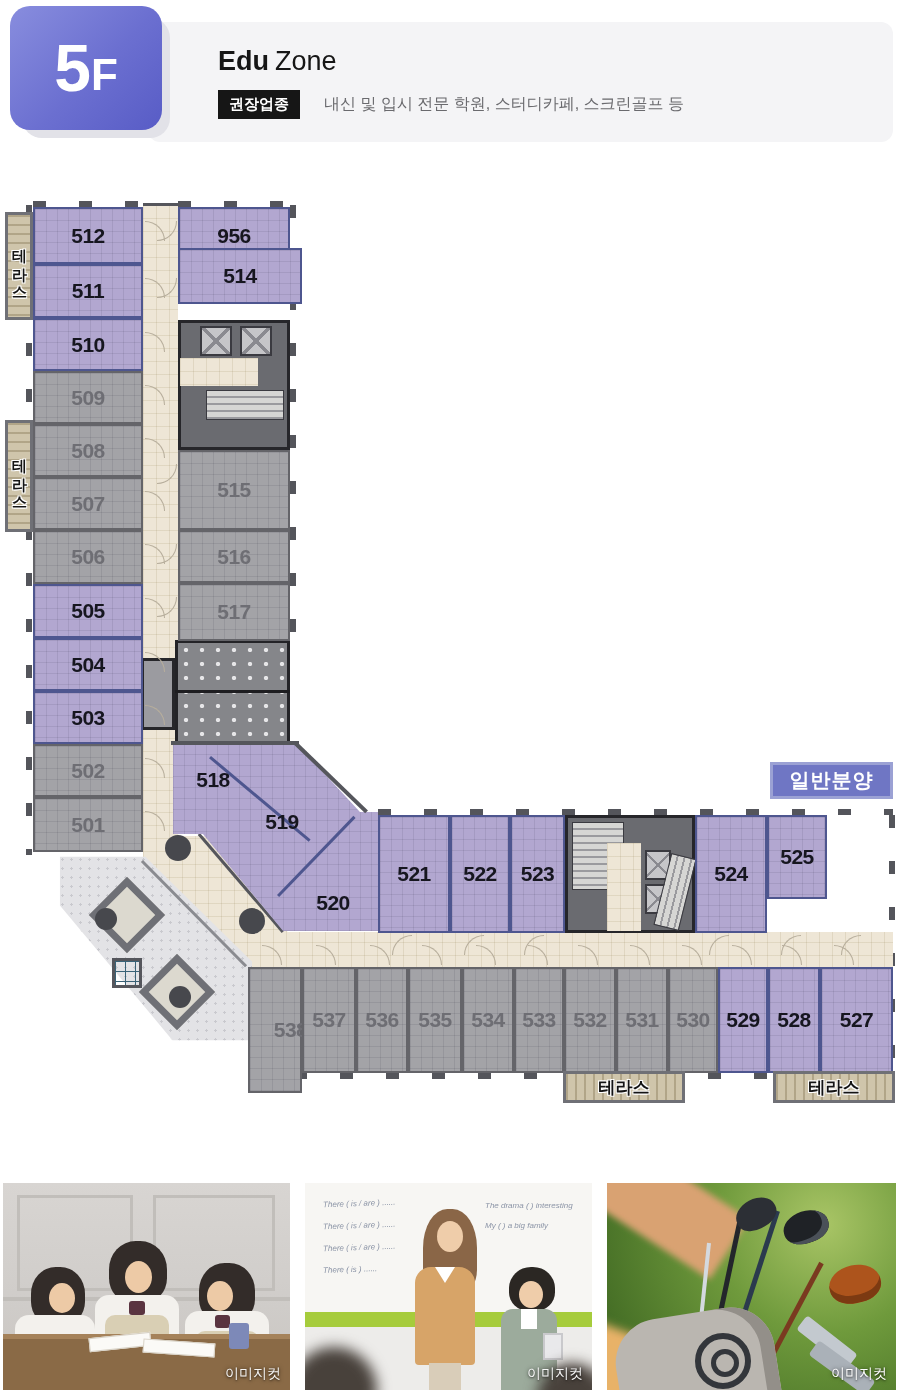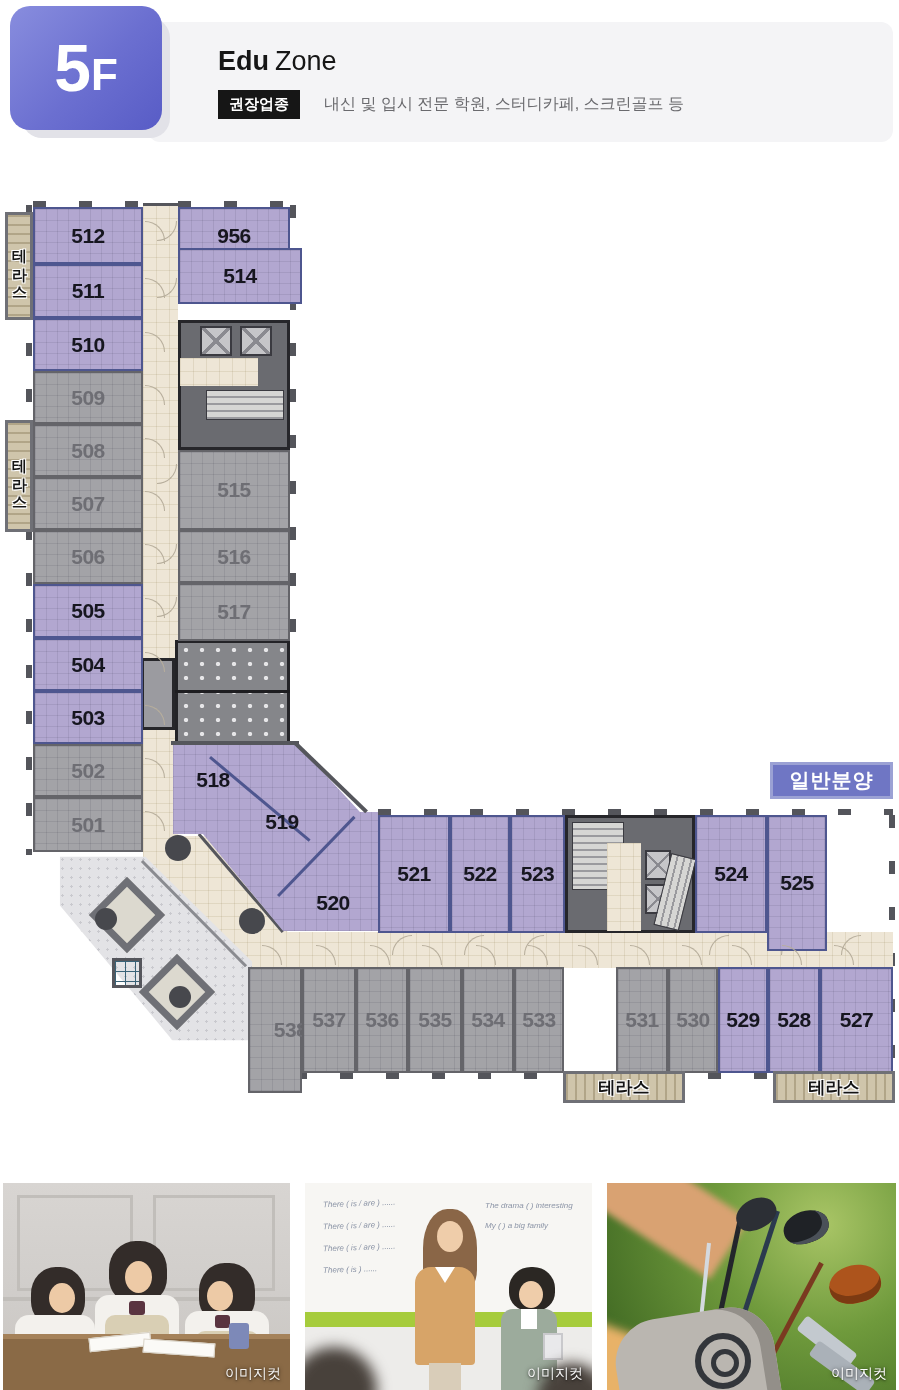--- a/index.html
+++ b/index.html
@@ -214,35 +214,36 @@
       <span class="corner-label" style="left: 333px; top: 903px;">520</span>
       <div class="arc" style="left: 392px; top: 935px;"></div>
       <div class="unit p" style="left: 378px; top: 815px; width: 72px; height: 118px;">521</div>
       <div class="arc" style="left: 464px; top: 935px;"></div>
       <div class="unit p" style="left: 450px; top: 815px; width: 60px; height: 118px;">522</div>
       <div class="arc" style="left: 524px; top: 935px;"></div>
       <div class="unit p" style="left: 510px; top: 815px; width: 55px; height: 118px;">523</div>
       <div class="arc" style="left: 709px; top: 935px;"></div>
       <div class="unit p" style="left: 695px; top: 815px; width: 72px; height: 118px;">524</div>
       <div class="arc" style="left: 781px; top: 935px;"></div>
-      <div class="unit p" style="left: 767px; top: 815px; width: 60px; height: 136px;">525</div>
+      <div class="unit p" style="left: 767px; top: 815px; width: 60px; height: 84px;">525</div>
       <div class="arc" style="left: 841px; top: 935px;"></div>
       <div class="arc" style="left: 262px; top: 945px; transform: rotate(90deg);"></div>
       <div class="unit g" style="left: 248px; top: 967px; width: 54px; height: 126px; padding-left: 31px;">538</div>
       <div class="arc" style="left: 316px; top: 945px; transform: rotate(90deg);"></div>
       <div class="unit g" style="left: 302px; top: 967px; width: 54px; height: 106px;">537</div>
       <div class="arc" style="left: 370px; top: 945px; transform: rotate(90deg);"></div>
       <div class="unit g" style="left: 356px; top: 967px; width: 52px; height: 106px;">536</div>
       <div class="arc" style="left: 422px; top: 945px; transform: rotate(90deg);"></div>
       <div class="unit g" style="left: 408px; top: 967px; width: 54px; height: 106px;">535</div>
       <div class="arc" style="left: 476px; top: 945px; transform: rotate(90deg);"></div>
       <div class="unit g" style="left: 462px; top: 967px; width: 52px; height: 106px;">534</div>
       <div class="arc" style="left: 528px; top: 945px; transform: rotate(90deg);"></div>
       <div class="unit g" style="left: 514px; top: 967px; width: 50px; height: 106px;">533</div>
       <div class="arc" style="left: 578px; top: 945px; transform: rotate(90deg);"></div>
+      <div class="unit g" style="left: 564px; top: 967px; width: 52px; height: 106px;">532</div>
       <div class="arc" style="left: 630px; top: 945px; transform: rotate(90deg);"></div>
       <div class="unit g" style="left: 616px; top: 967px; width: 52px; height: 106px;">531</div>
       <div class="arc" style="left: 682px; top: 945px; transform: rotate(90deg);"></div>
       <div class="unit g" style="left: 668px; top: 967px; width: 50px; height: 106px;">530</div>
       <div class="arc" style="left: 732px; top: 945px; transform: rotate(90deg);"></div>
       <div class="unit p" style="left: 718px; top: 967px; width: 50px; height: 106px;">529</div>
       <div class="arc" style="left: 782px; top: 945px; transform: rotate(90deg);"></div>
       <div class="unit p" style="left: 768px; top: 967px; width: 52px; height: 106px;">528</div>
       <div class="arc" style="left: 834px; top: 945px; transform: rotate(90deg);"></div>
       <div class="unit p" style="left: 820px; top: 967px; width: 73px; height: 106px;">527</div>

